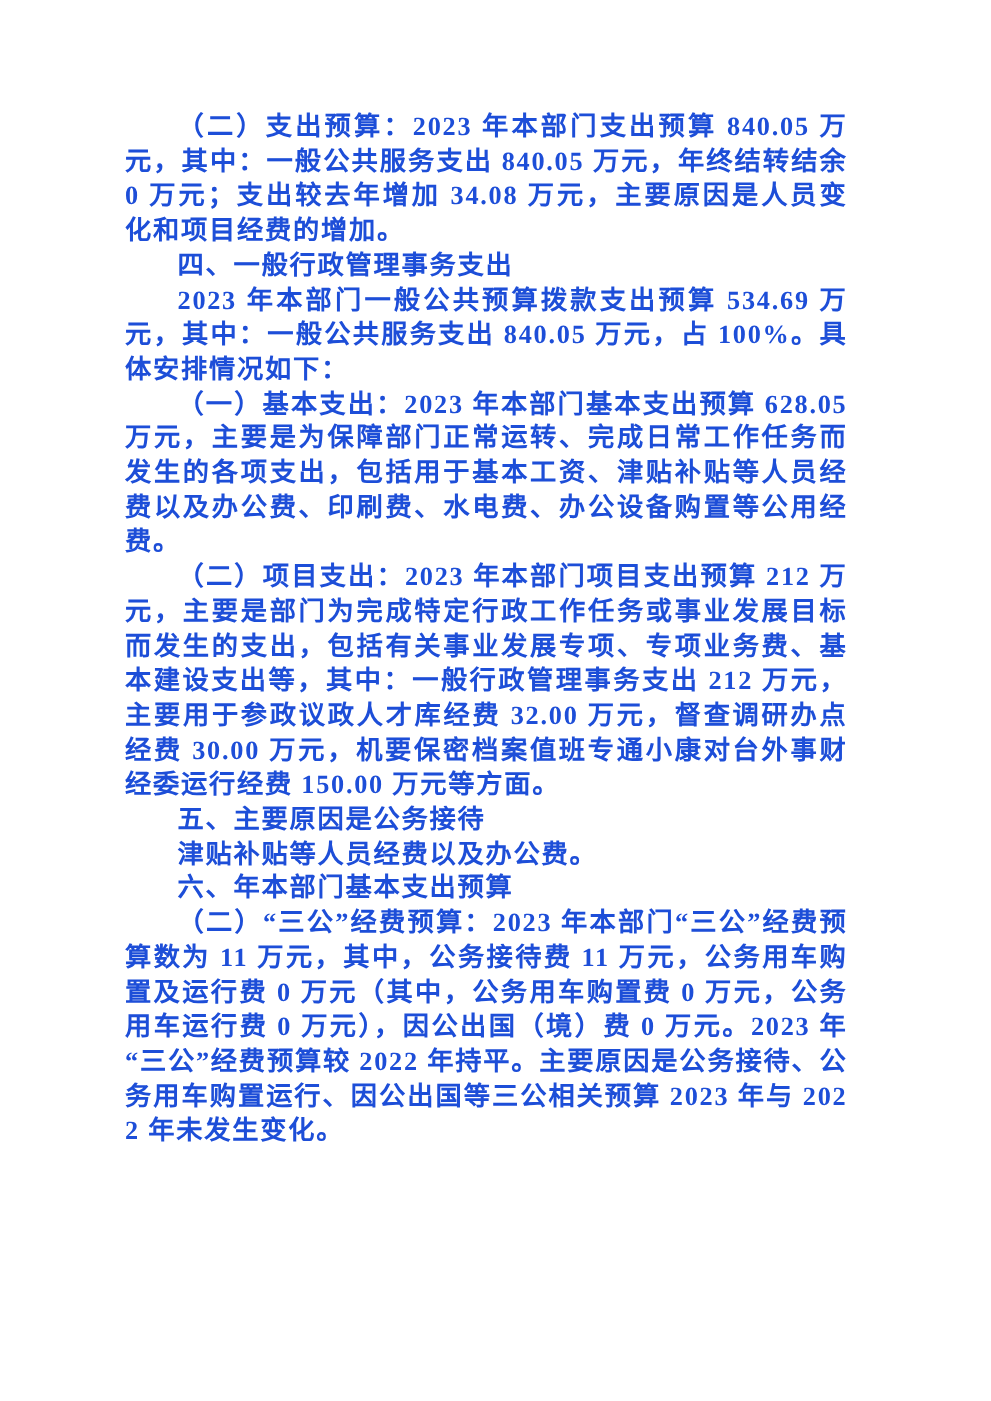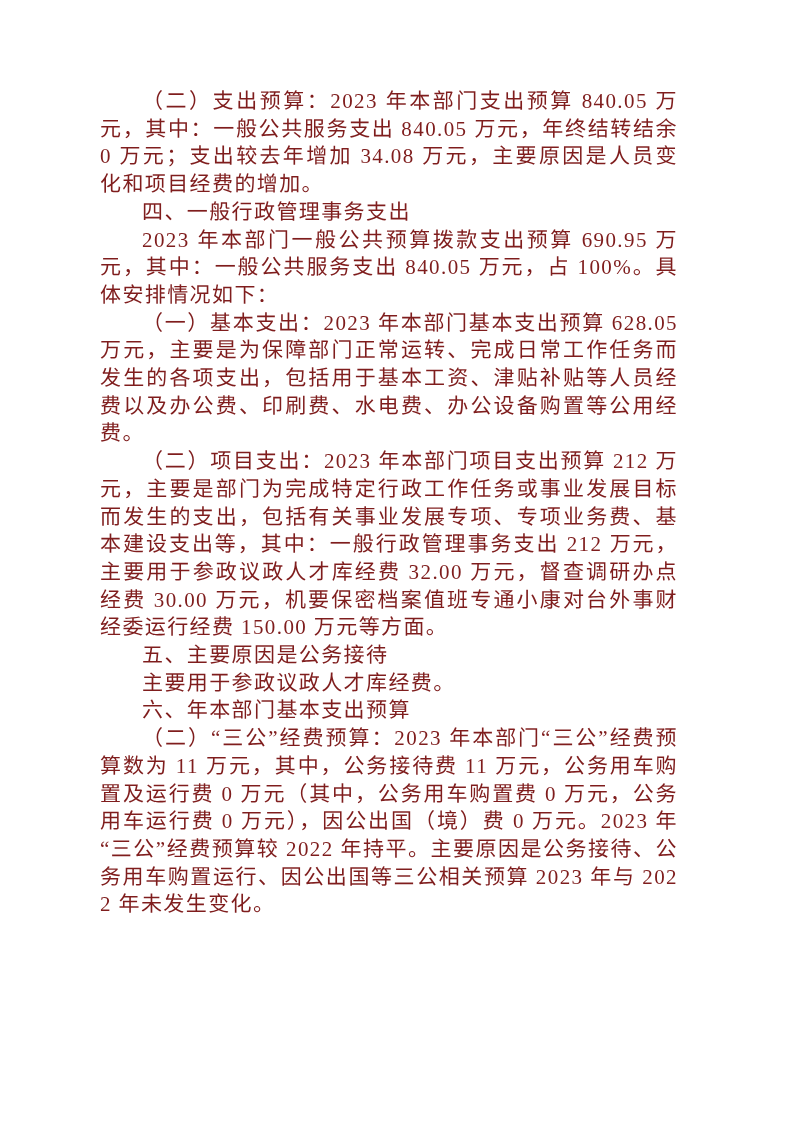--- a/index.html
+++ b/index.html
@@ -23,38 +23,38 @@
     .content {
       position: absolute;
       left: 100px;
       top: 88px;
       width: 578px;
       font-size: 21px;
       line-height: 27.7px;
       letter-spacing: 1.4px;
       text-align: justify;
       text-justify: inter-ideograph;
-      color: #7f1d1d;
-      font-weight: 400;
+      color: #1d4ed8;
+      font-weight: 700;
     }
     .content p {
       margin: 0;
       padding: 0;
       text-indent: 2em;
       word-break: break-all;
     }
   </style>
 </head>
 <body>
 
 <div class="page" style="background: rgb(255, 255, 255); color: rgb(0, 0, 0);">
   <div class="content">
     <p>（二）支出预算：2023 年本部门支出预算 840.05 万元，其中：一般公共服务支出 840.05 万元，年终结转结余 0 万元；支出较去年增加 34.08 万元，主要原因是人员变化和项目经费的增加。</p>
     <p>四、一般行政管理事务支出</p>
-    <p>2023 年本部门一般公共预算拨款支出预算 690.95 万元，其中：一般公共服务支出 840.05 万元，占 100%。具体安排情况如下：</p>
+    <p>2023 年本部门一般公共预算拨款支出预算 534.69 万元，其中：一般公共服务支出 840.05 万元，占 100%。具体安排情况如下：</p>
     <p>（一）基本支出：2023 年本部门基本支出预算 628.05 万元，主要是为保障部门正常运转、完成日常工作任务而发生的各项支出，包括用于基本工资、津贴补贴等人员经费以及办公费、印刷费、水电费、办公设备购置等公用经费。</p>
     <p>（二）项目支出：2023 年本部门项目支出预算 212 万元，主要是部门为完成特定行政工作任务或事业发展目标而发生的支出，包括有关事业发展专项、专项业务费、基本建设支出等，其中：一般行政管理事务支出 212 万元，主要用于参政议政人才库经费 32.00 万元，督查调研办点经费 30.00 万元，机要保密档案值班专通小康对台外事财经委运行经费 150.00 万元等方面。</p>
     <p>五、主要原因是公务接待</p>
-    <p>主要用于参政议政人才库经费。</p>
+    <p>津贴补贴等人员经费以及办公费。</p>
     <p>六、年本部门基本支出预算</p>
     <p>（二）“三公”经费预算：2023 年本部门“三公”经费预算数为 11 万元，其中，公务接待费 11 万元，公务用车购置及运行费 0 万元（其中，公务用车购置费 0 万元，公务用车运行费 0 万元），因公出国（境）费 0 万元。2023 年“三公”经费预算较 2022 年持平。主要原因是公务接待、公务用车购置运行、因公出国等三公相关预算 2023 年与 2022 年未发生变化。</p>
   </div>
 </div>
 
 </body></html>

